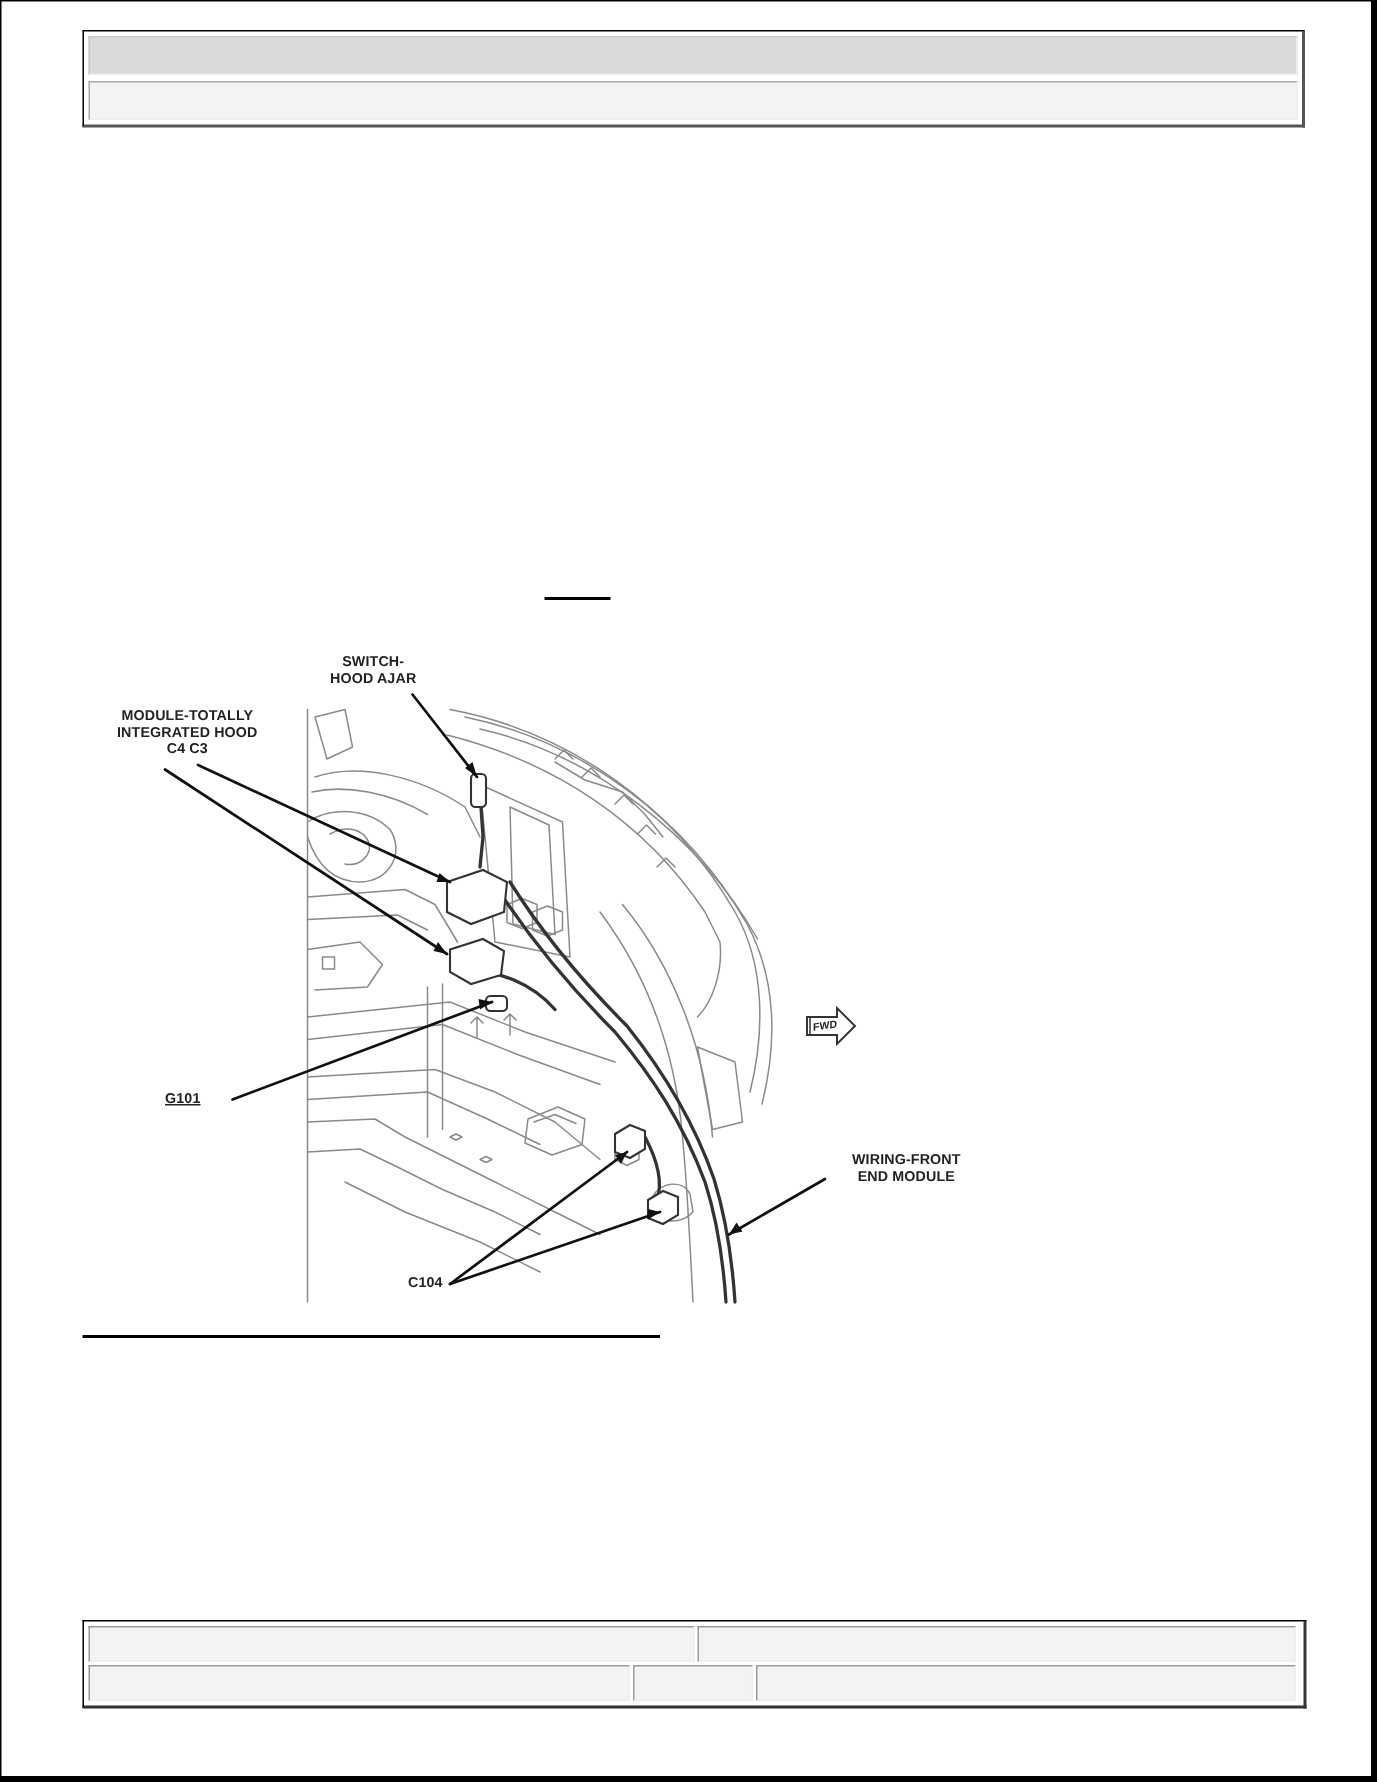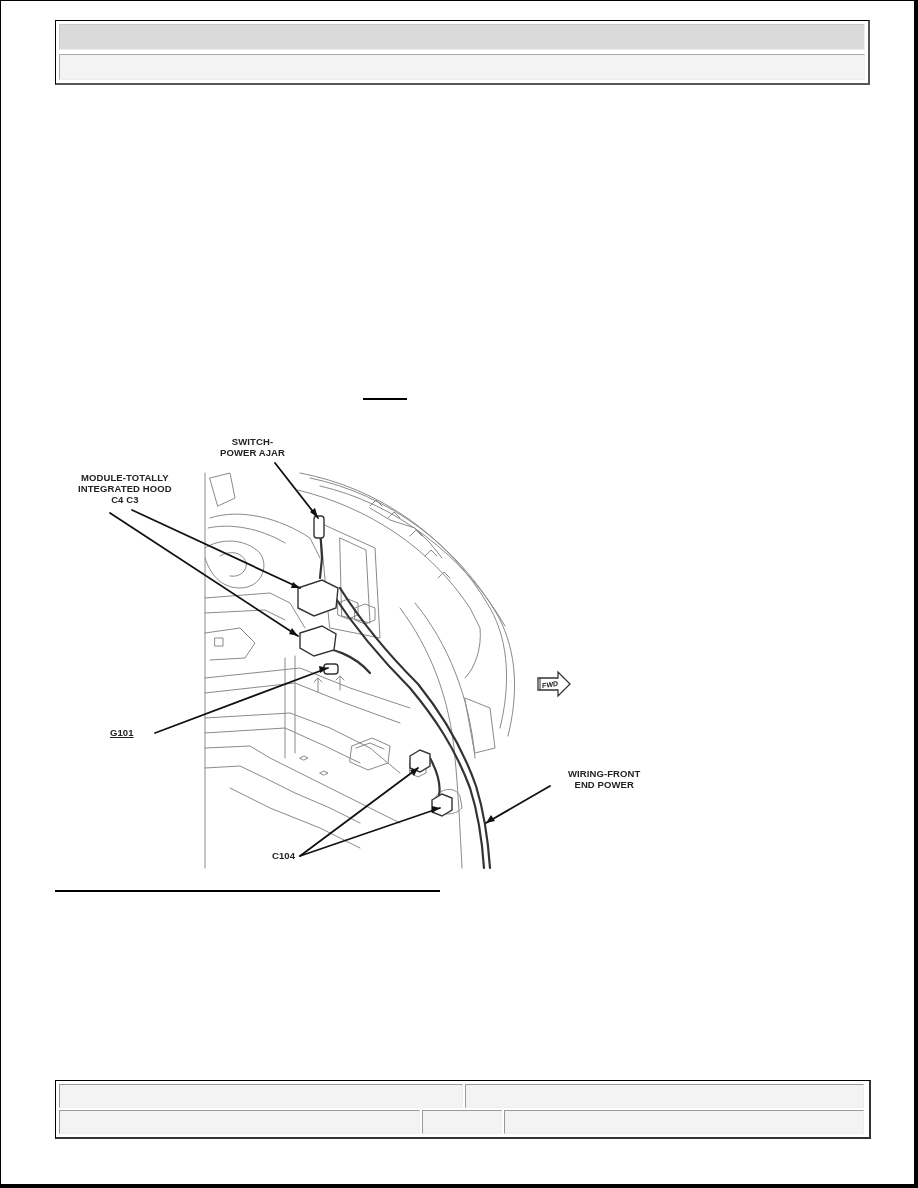--- a/index.html
+++ b/index.html
@@ -130,31 +130,31 @@
     </g>
 
     <g>
       <path d="M468 250 L488 250 L488 244 L500 256 L488 268 L488 262 L468 262 Z" fill="#fff" stroke="#333" stroke-width="1.3"></path>
       <path d="M470 250 L470 262" stroke="#333" stroke-width="1"></path>
     </g>
   </svg>
 
   <div class="callout" style="left:150px; top:8px;">
     <div>SWITCH-</div>
-    <div>POWER AJAR</div>
+    <div>HOOD AJAR</div>
   </div>
   <div class="callout" style="left:8px; top:44px;">
     <div>MODULE-TOTALLY</div>
     <div>INTEGRATED HOOD</div>
     <div>C4  C3</div>
   </div>
   <div class="callout" style="left:40px; top:299px;text-decoration:underline;">G101</div>
   <div class="callout" style="left:498px; top:340px;">
     <div>WIRING-FRONT</div>
-    <div>END POWER</div>
+    <div>END MODULE</div>
   </div>
   <div class="callout" style="left:202px; top:422px;">C104</div>
   <div class="callout" style="left:472px; top:251px; font-size:7px; transform: skewY(-8deg);">FWD</div>
 </div>
 
 <div class="rule-long"></div>
 
 <div class="ftr-table">
   <div class="ftr-cell" style="left:3px; top:3px; width:404px; height:24px;">
     <div class="cell-text"></div>

